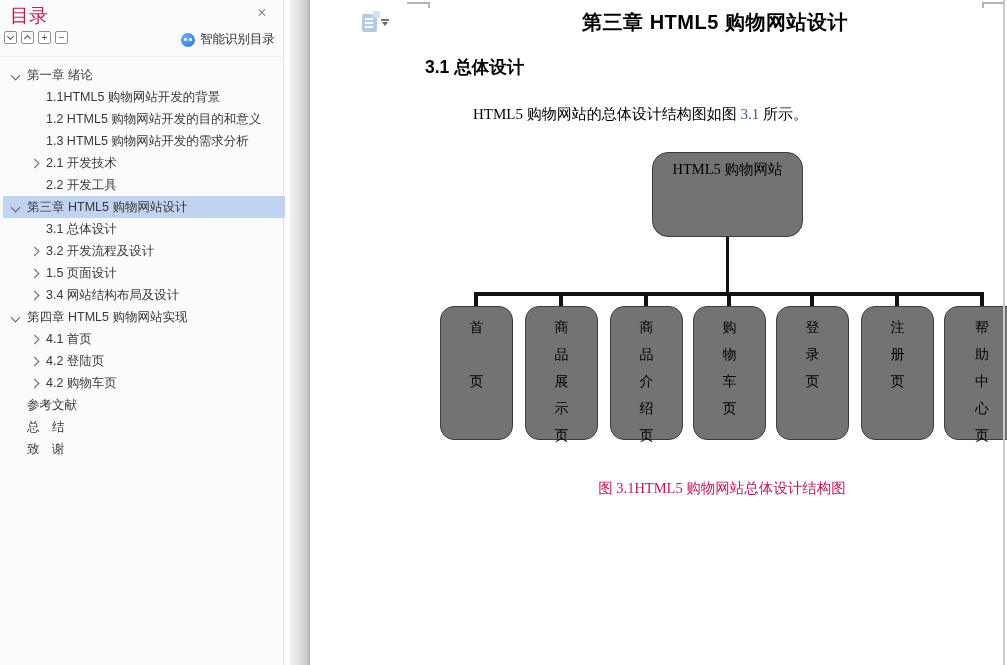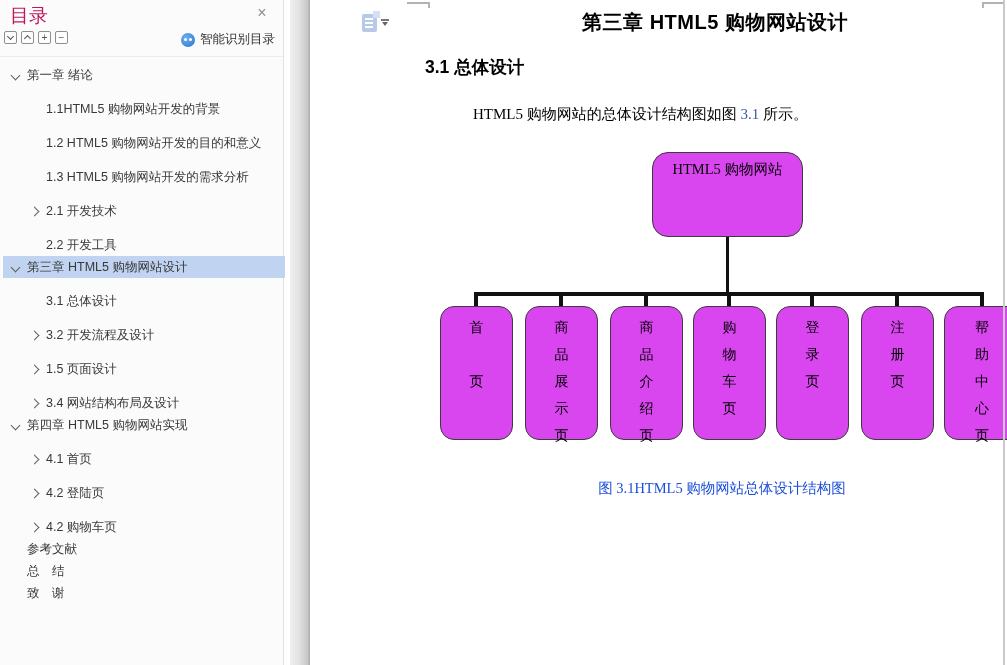--- a/index.html
+++ b/index.html
@@ -27,21 +27,21 @@
   .ai-icon { width:14px; height:14px; border-radius:50%;
     background:radial-gradient(circle at 35% 35%, #6db0f0, #3c86d8 70%); position:relative; }
   .ai-icon::before { content:""; position:absolute; top:5px; left:3px; width:3px; height:3px;
     border-radius:50%; background:#fff; box-shadow:5px 0 0 #fff; }
   .sb-smart-label { font-size:12.5px; color:#333; }
 
   .tree { position:absolute; left:3px; top:64px; width:283px; }
   .trow { display:flex; align-items:center; height:22px; font-size:12.5px; color:#383838;
     white-space:nowrap; overflow:hidden; }
   .trow.lv0 { padding-left:6px; }
-  .trow.lv1 { padding-left:25px;margin-top:12px; }
+  .trow.lv1 { padding-left:25px; }
   .trow.sel { background:#c0d4f2; }
   .chev { width:14px; height:22px; position:relative; flex:none; }
   .chev.down::before { content:""; position:absolute; top:8px; left:3px; width:6px; height:6px;
     border-right:1.4px solid #5f5f5f; border-bottom:1.4px solid #5f5f5f; transform:rotate(45deg); }
   .chev.right::before { content:""; position:absolute; top:8px; left:3px; width:6px; height:6px;
     border-right:1.4px solid #5f5f5f; border-top:1.4px solid #5f5f5f; transform:rotate(45deg); }
   .tlabel { margin-left:4px; }
 
   
   .gap { position:absolute; left:285px; top:0; width:5px; height:665px; background:#fff; }
@@ -68,25 +68,25 @@
   .paste-caret::after { content:""; position:absolute; top:3px; left:1px; border-left:3px solid transparent;
     border-right:3px solid transparent; border-top:4px solid #666; }
 
   .doc-title { position:absolute; left:205px; top:9px; width:400px; text-align:center;
     font-size:20px; font-weight:bold; color:#000; letter-spacing:0.5px; }
   .doc-heading { position:absolute; left:115px; top:55px; font-size:17.5px; font-weight:bold; color:#000; }
   .doc-para { position:absolute; left:147px; top:105px; font-size:15px; color:#000;
     font-family:"Liberation Serif", serif;margin-left:16px; }
   .doc-para .xref { color:#3b57a8; }
   .doc-caption { position:absolute; left:232px; top:479px; width:360px; text-align:center;
-    font-size:14.5px; color:#1d4ed8; font-family:"Liberation Serif", serif; }
+    font-size:14.5px; color:#be185d; font-family:"Liberation Serif", serif; }
 
   
   .fig { position:absolute; left:0; top:0; width:697px; height:665px; }
-  .node { position:absolute; border:1.4px solid #3c3c3c; background:#d946ef;
+  .node { position:absolute; border:1.4px solid #3c3c3c; background:#737373;
     font-family:"Liberation Serif", serif; color:#000; }
   .root-node { left:342px; top:152px; width:151px; height:85px; border-radius:16px;
     font-size:14.5px; text-align:center; padding-top:7px; }
   .child-node { top:306px; width:73px; height:134px; border-radius:14px;
     font-size:14px; text-align:center; padding-top:7px; line-height:27px; white-space:pre-line; }
   .cb0{left:130px;} .cb1{left:215px;} .cb2{left:300px;} .cb3{left:383px;}
   .cb4{left:466px;} .cb5{left:551px;} .cb6{left:634px; width:76px;}
   .vline-main { position:absolute; left:416px; top:237px; width:3px; height:55px; background:#111; }
   .hline { position:absolute; left:164px; top:292px; width:510px; height:3.5px; background:#111; }
   .stub { position:absolute; top:294px; width:4px; height:12px; background:#111; }

